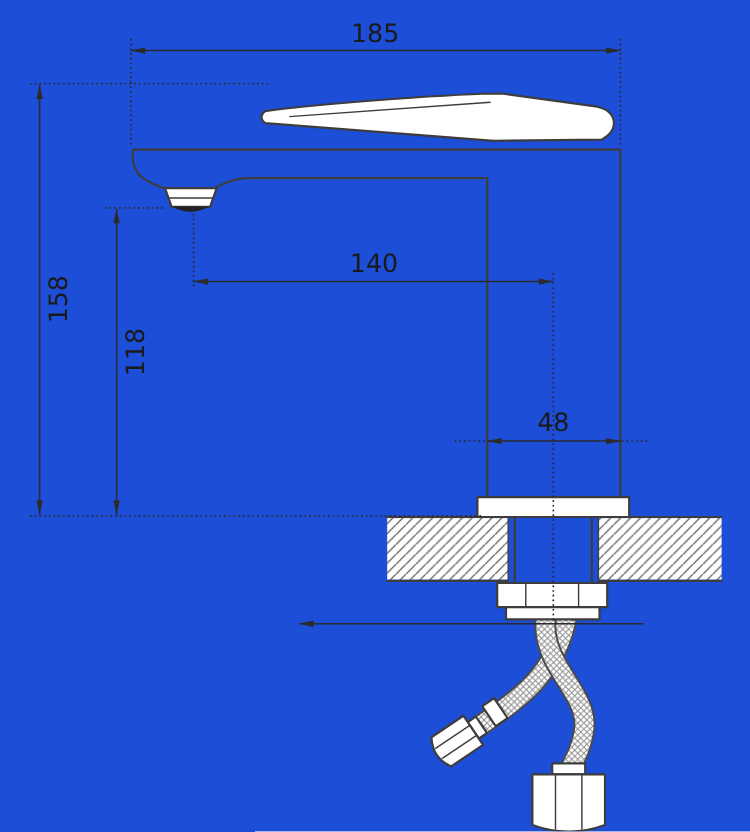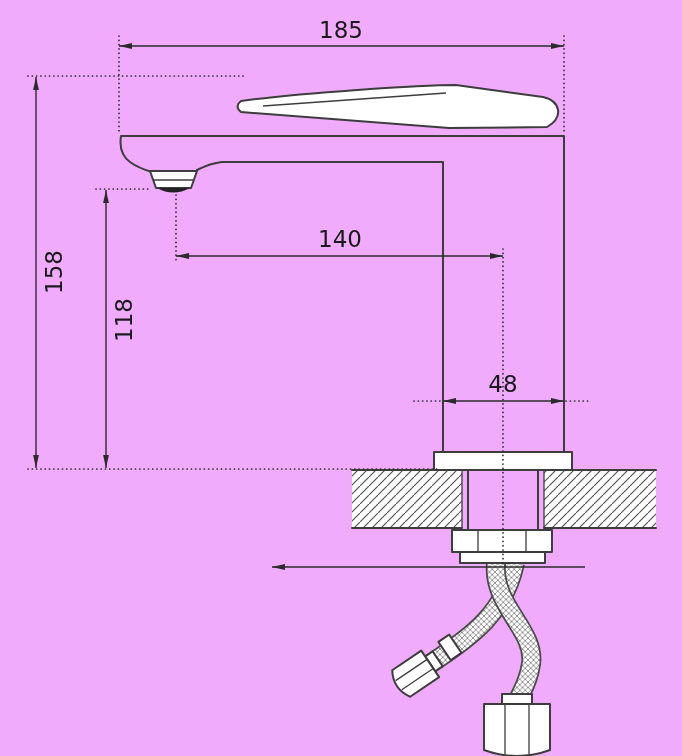--- a/index.html
+++ b/index.html
@@ -1,19 +1,19 @@
 <!DOCTYPE html>
 <html><head>
 <meta charset="utf-8">
 <style>
   html,body{margin:0;padding:0;background:#ffffff;}
   .canvas{
     position:relative;
     width:682px;height:756px;
-    background:#f0abfc;
+    background:#1d4ed8;
     font-family:"DejaVu Sans", sans-serif;
     overflow:hidden;
   }
   svg{display:block;}
   .ln{stroke:#3d3d3d;stroke-width:2;fill:none;stroke-linejoin:round;stroke-linecap:round;}
   .ln-fill{stroke:#3d3d3d;stroke-width:2;fill:#ffffff;stroke-linejoin:round;}
   .thin{stroke:#3d3d3d;stroke-width:1.3;fill:none;}
   .dim{stroke:#2b2b2b;stroke-width:1.4;fill:none;}
   .dot{stroke:#2b2b2b;stroke-width:1.7;fill:none;stroke-dasharray:0.1 4.2;stroke-linecap:round;}
   .lbl{font:23px "DejaVu Sans", sans-serif;fill:#1a1a1a;}

